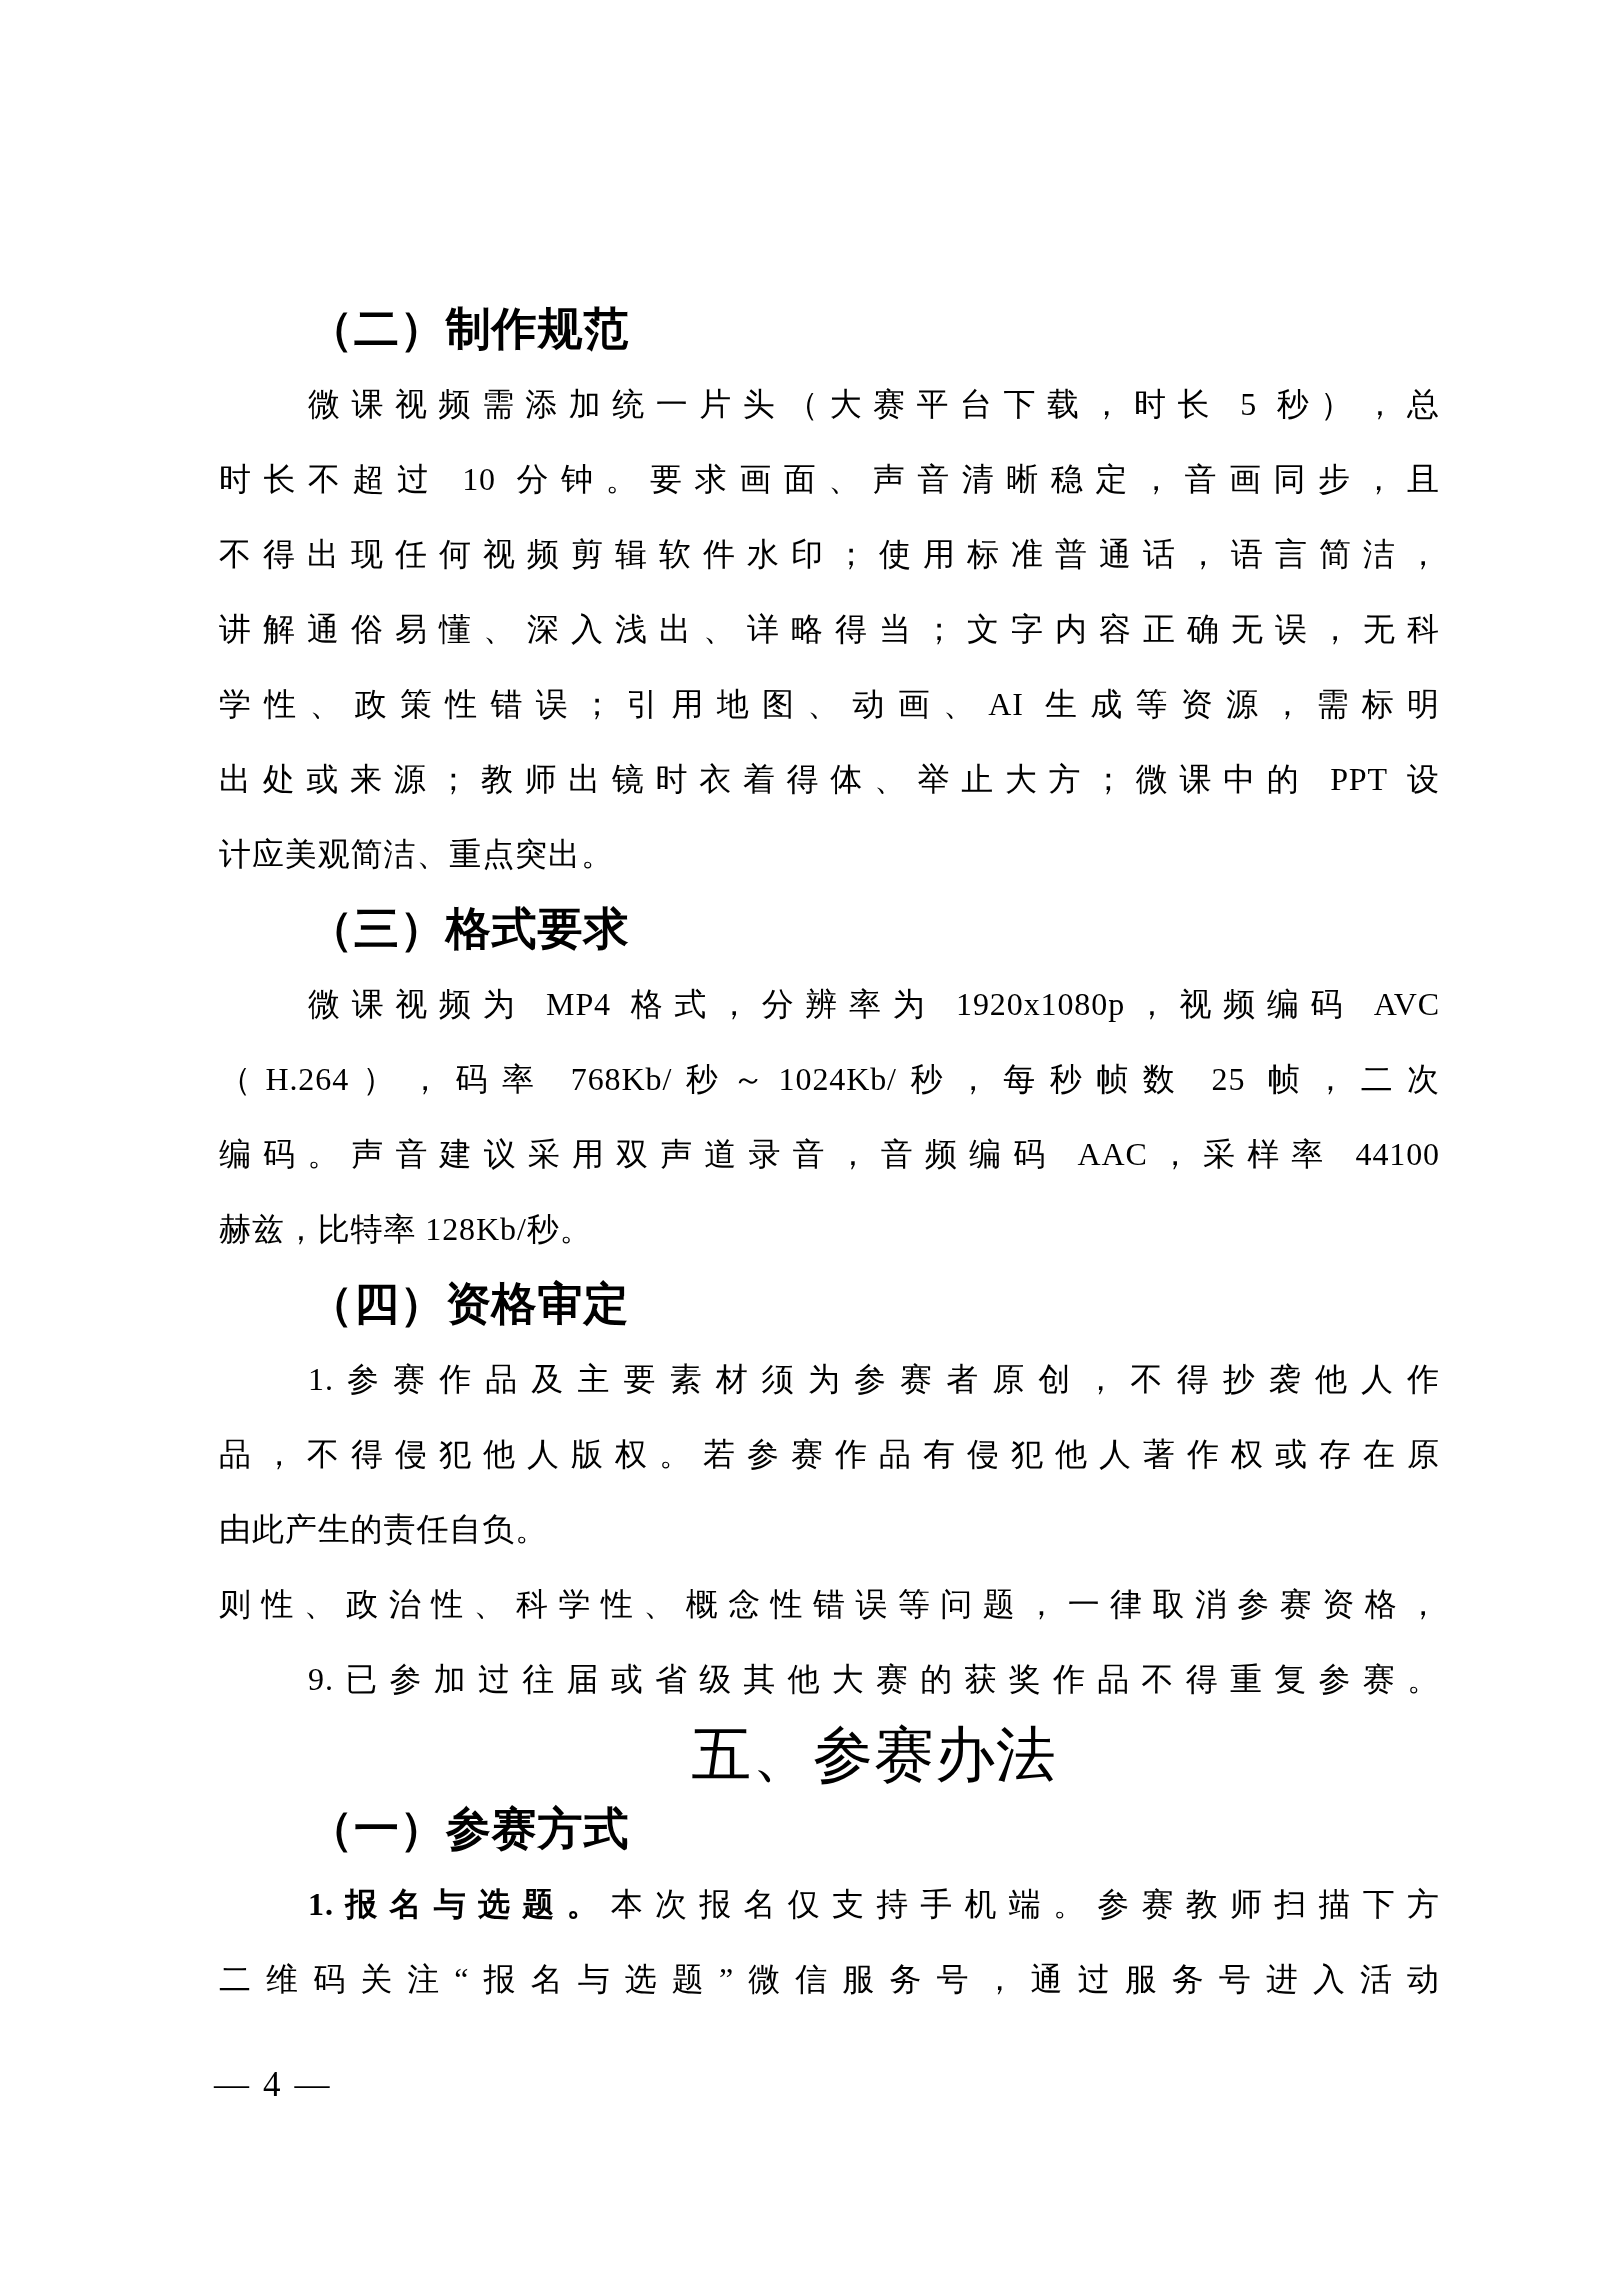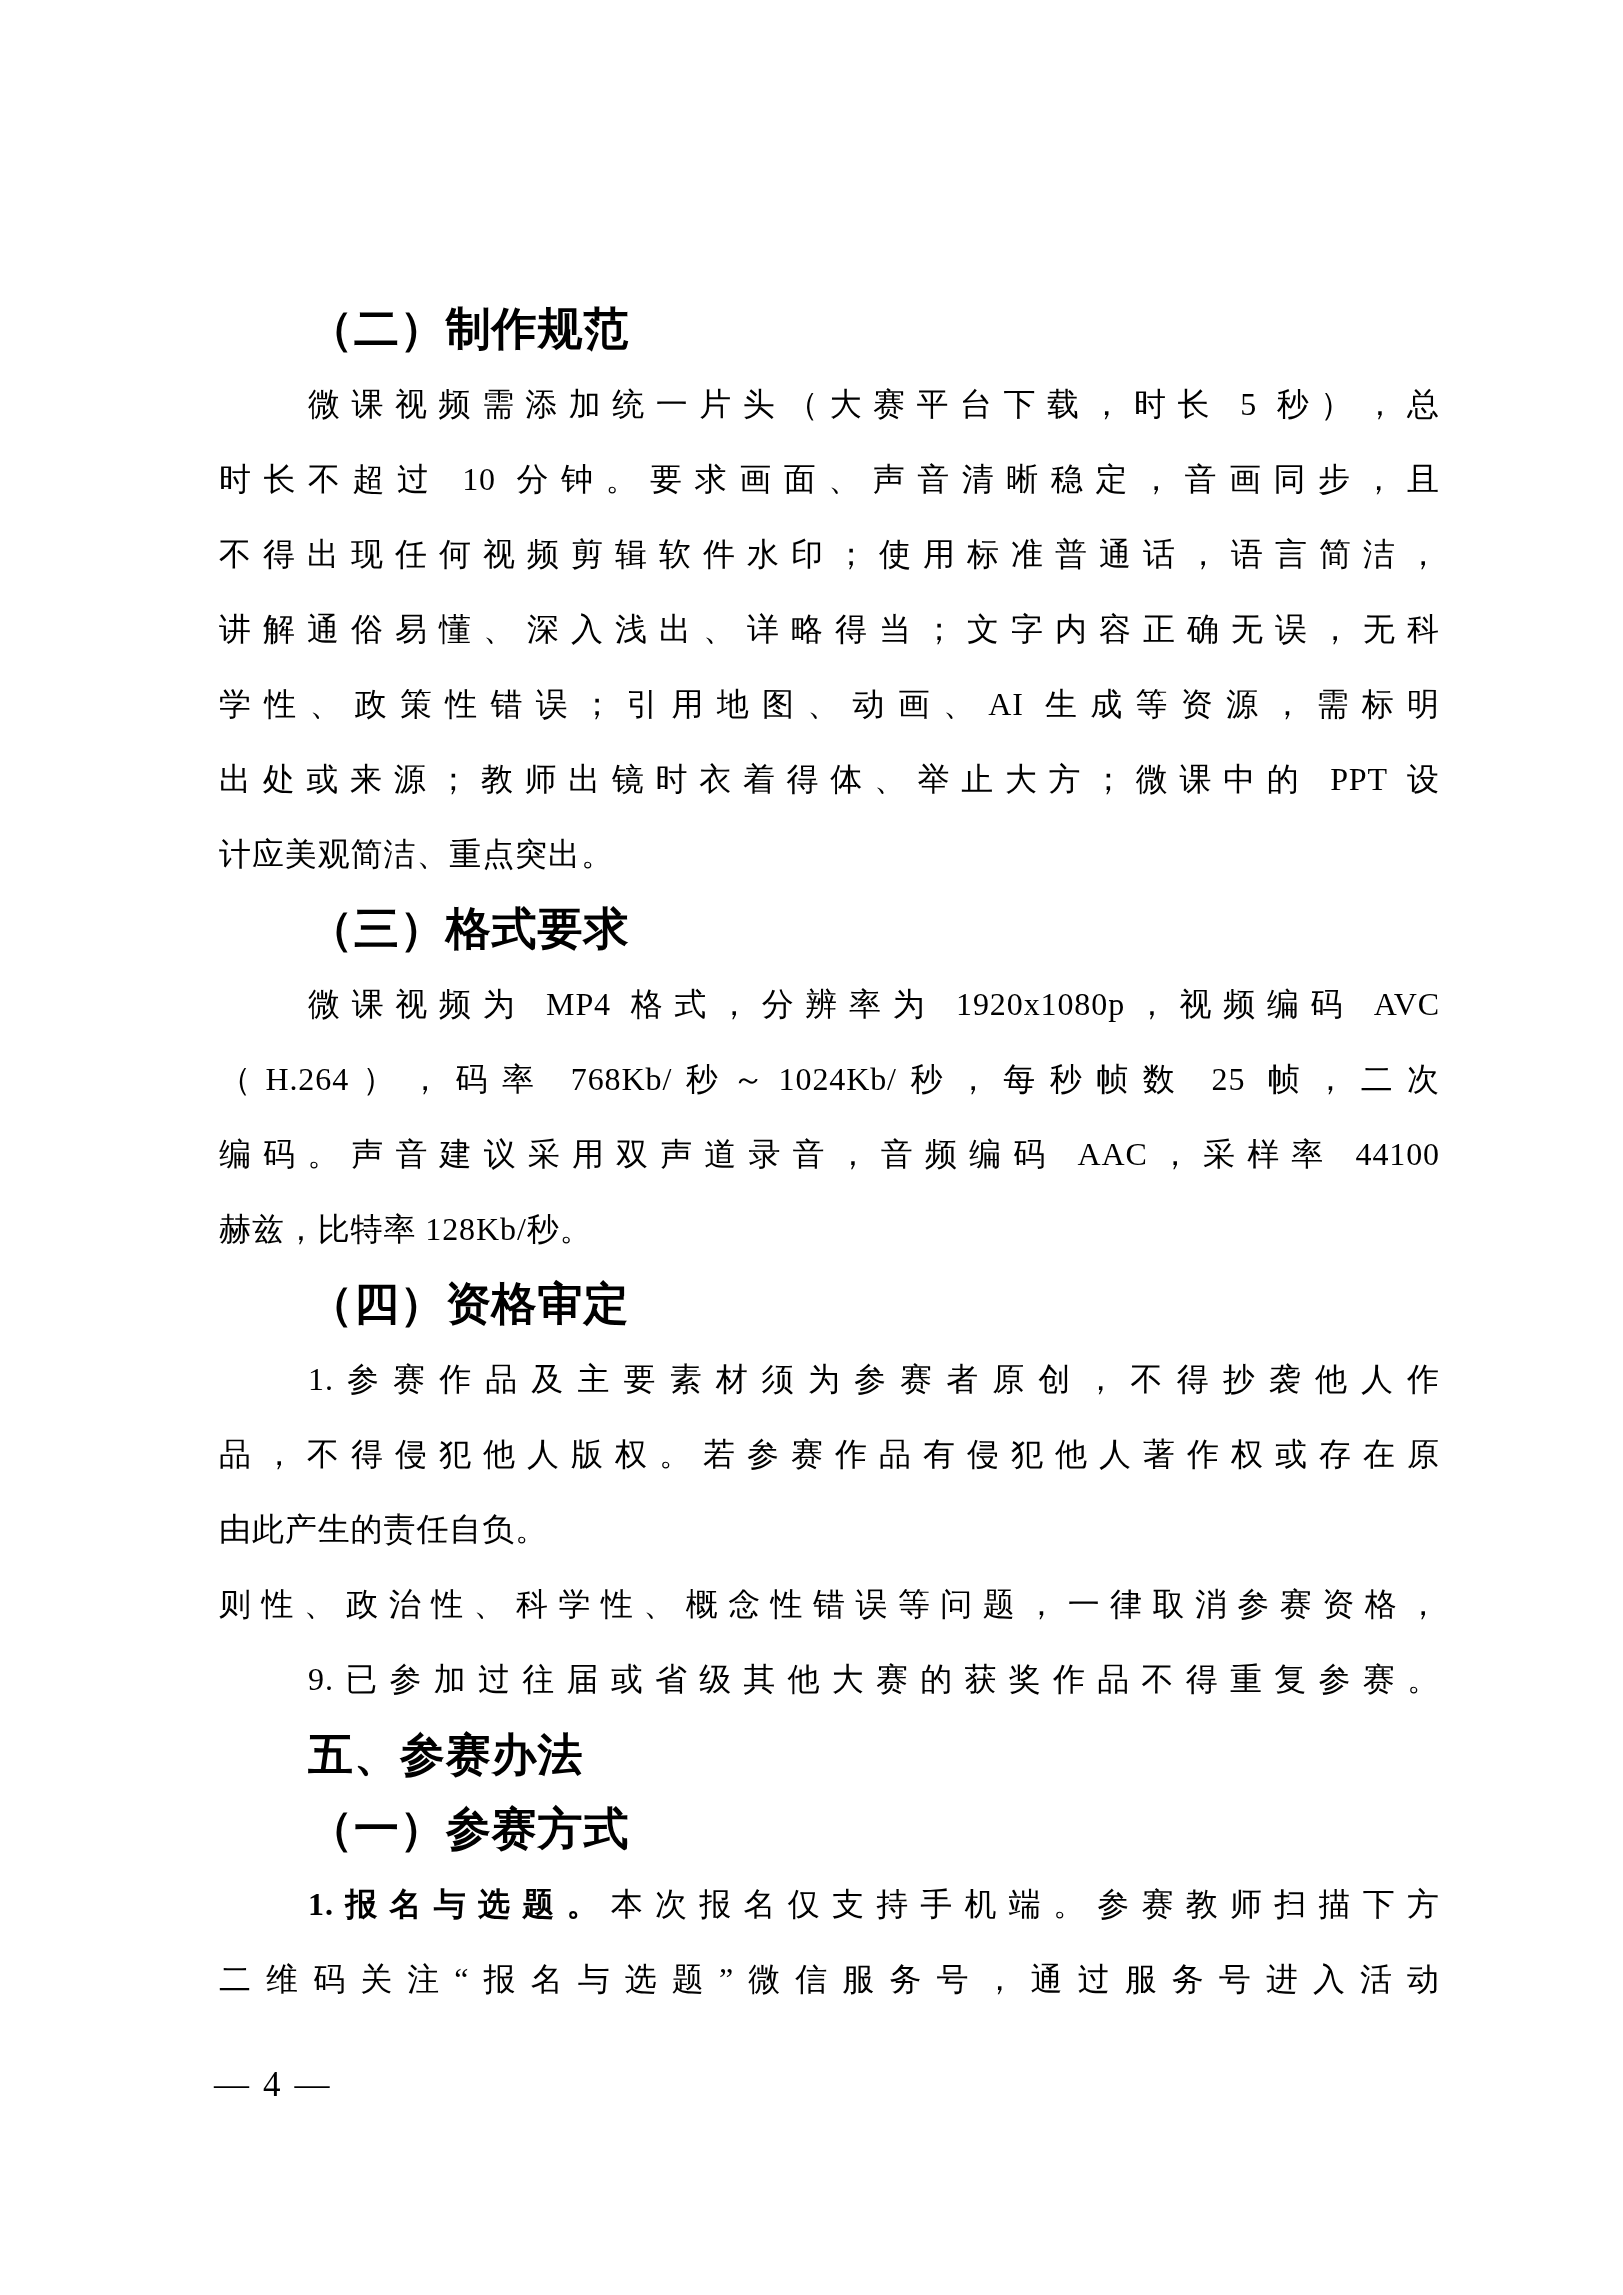--- a/index.html
+++ b/index.html
@@ -37,23 +37,24 @@
     text-justify: inter-character;
   }
   .indent {
     text-indent: 89px;
   }
   .h-kai {
     font-weight: bold;
     font-size: 45px;
   }
   .h-hei {
-    font-weight: bold;
-    font-size: 45px;
+    font-weight: normal;
+    font-size: 60px;
     font-family: "Liberation Sans", "DejaVu Sans", sans-serif;
+    text-align: center;
   }
   .run-b {
     font-weight: bold;
   }
   .pageno {
     position: absolute;
     left: 214px;
     top: 2059px;
     height: 51px;
     line-height: 51px;

